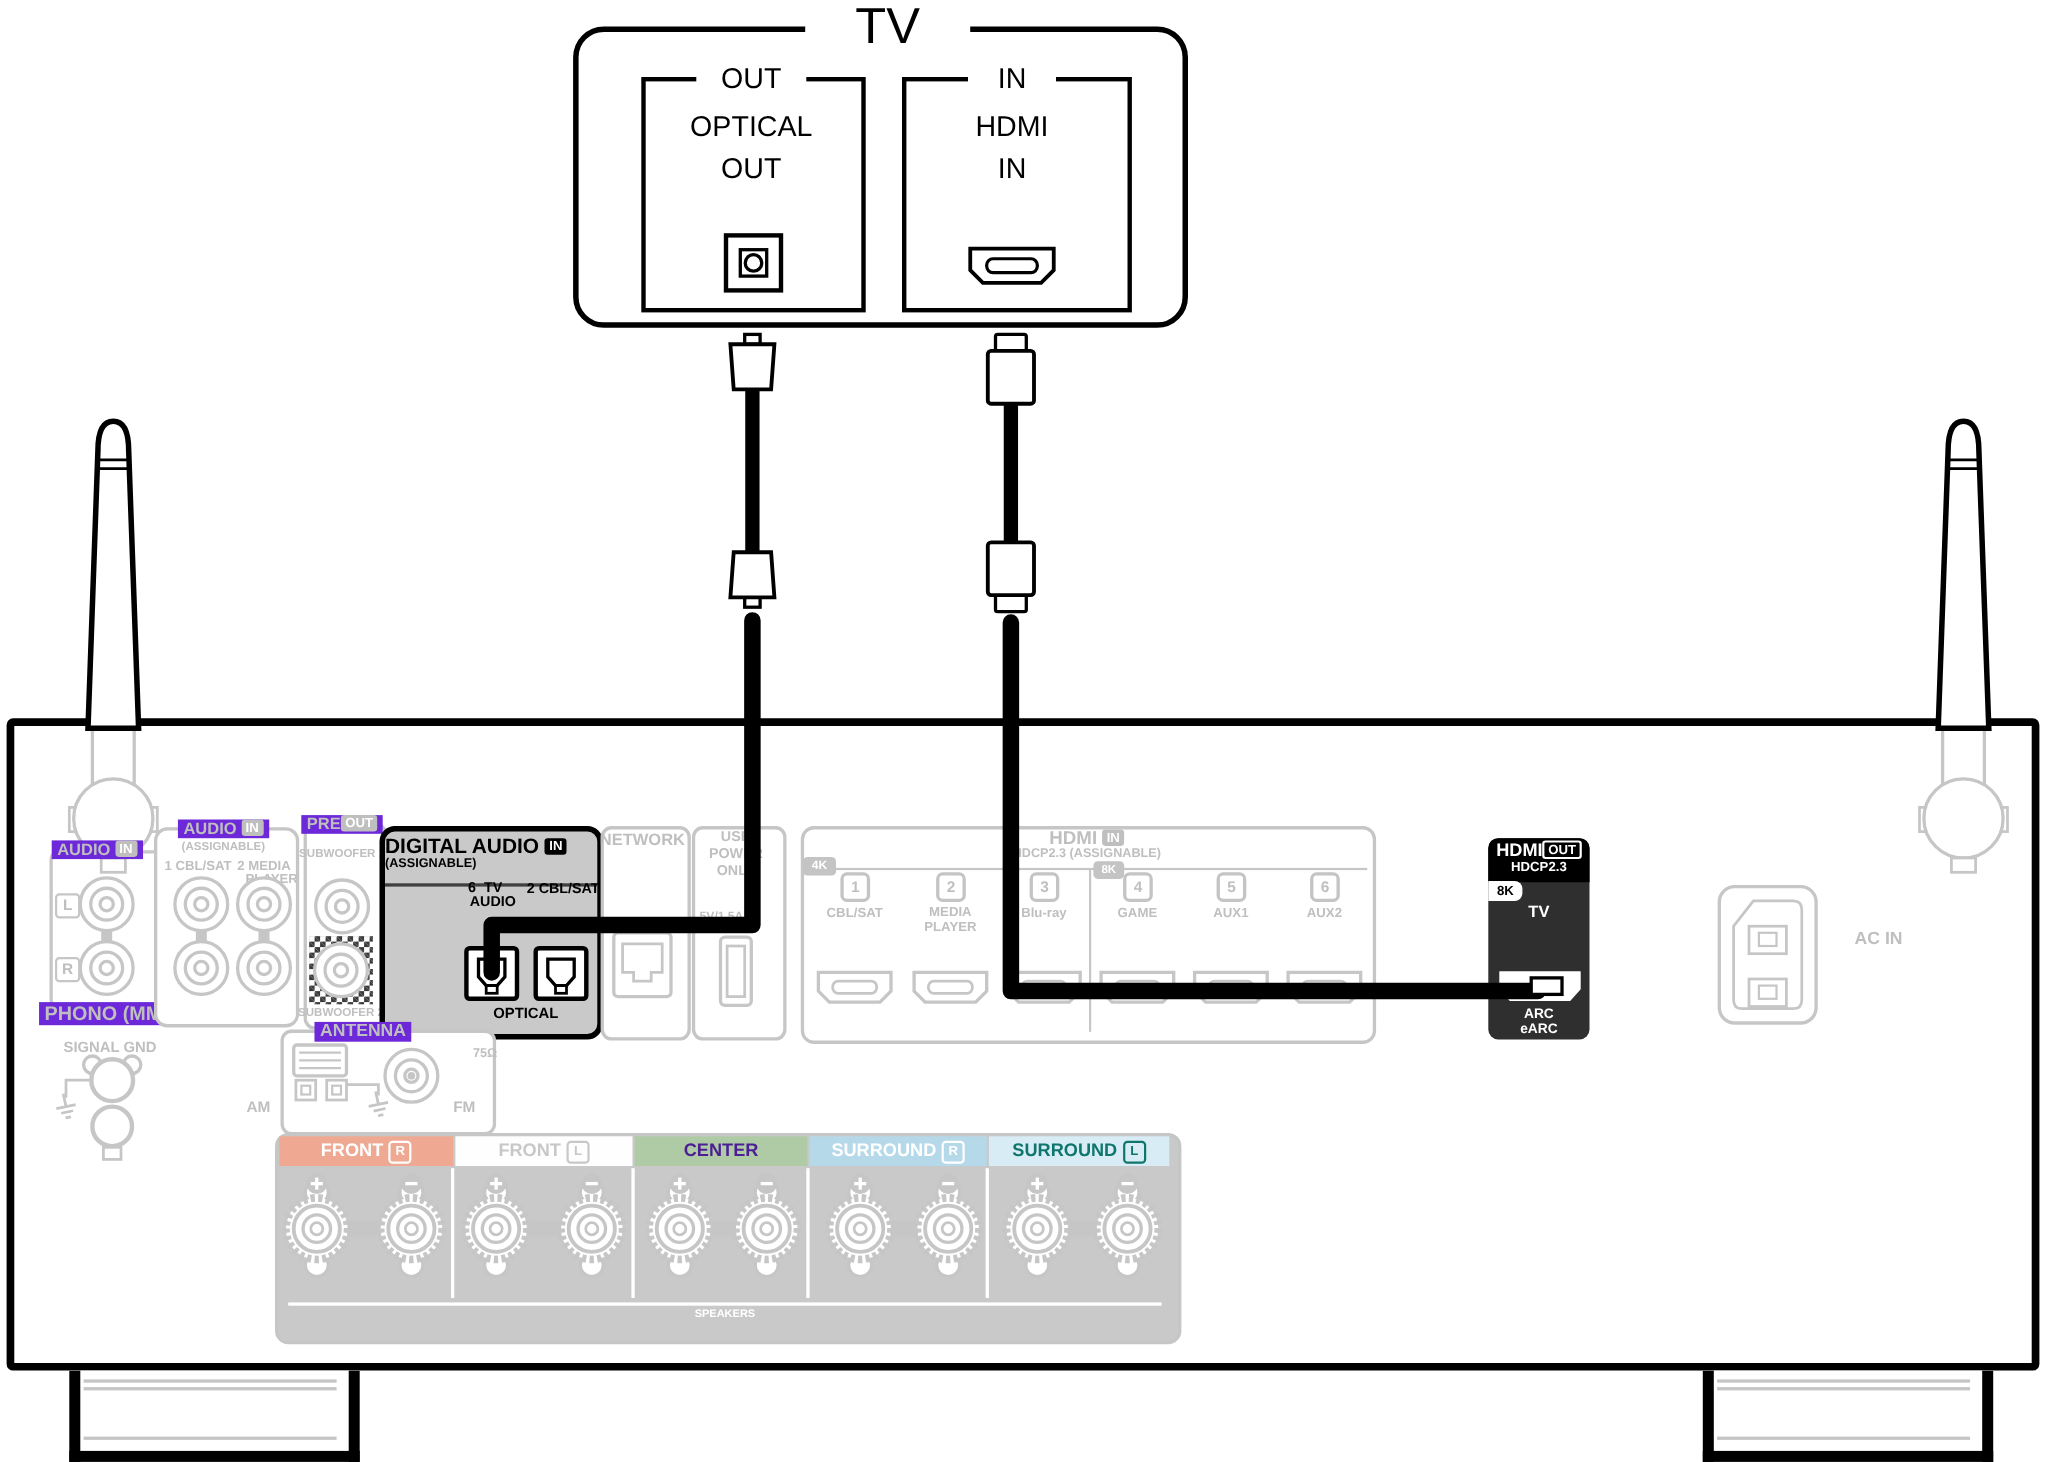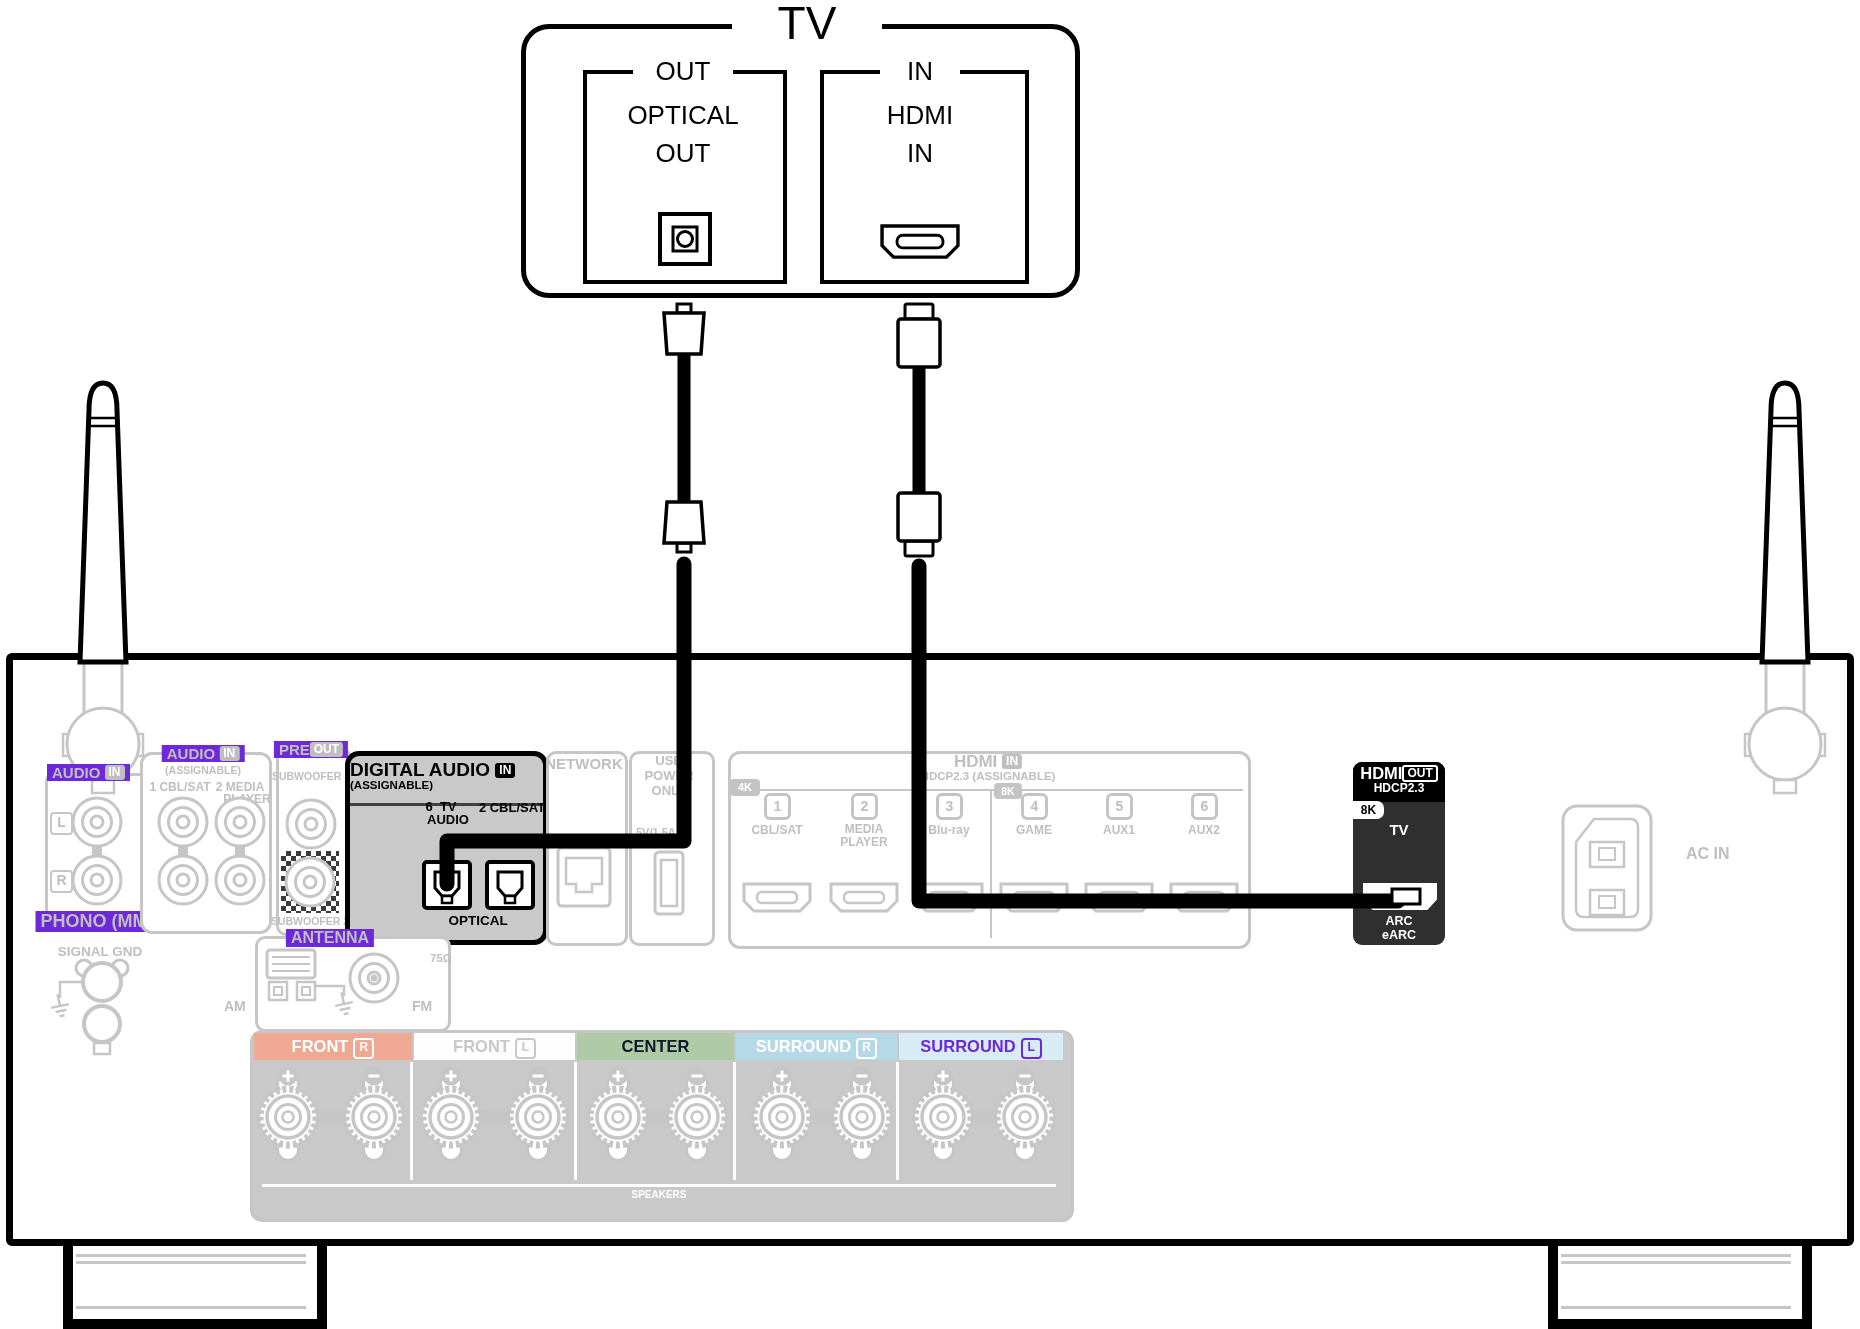--- a/index.html
+++ b/index.html
@@ -174,27 +174,27 @@
   <div class="abs gry b" style="left:412px;top:998px;font-size:14px;">FM</div>
   <div class="abs gry b" style="left:430px;top:952px;font-size:11.5px;">75Ω</div>
 
   <div class="abs spkbox" style="left:250px;top:1030px;width:818px;height:186px;"></div>
   <div class="abs strip" style="left: 254px; top: 1033px; width: 158px; height: 27px; background: rgb(239, 168, 145); color: rgb(255, 255, 255);">
     <span>FRONT</span><span class="spb">R</span>
   </div>
   <div class="abs strip" style="left: 414px; top: 1033px; width: 161px; height: 27px; background: rgb(254, 254, 254); color: rgb(200, 200, 200);">
     <span>FRONT</span><span class="spb">L</span>
   </div>
-  <div class="abs strip" style="left: 577px; top: 1033px; width: 157px; height: 27px; background: rgb(174, 203, 165); color: #0f172a;">
+  <div class="abs strip" style="left: 577px; top: 1033px; width: 157px; height: 27px; background: rgb(174, 203, 165); color: #4c1d95;">
     <span>CENTER</span>
   </div>
   <div class="abs strip" style="left: 736px; top: 1033px; width: 161px; height: 27px; background: rgb(181, 217, 233); color: rgb(255, 255, 255);">
     <span>SURROUND</span><span class="spb">R</span>
   </div>
-  <div class="abs strip" style="left: 899px; top: 1033px; width: 164px; height: 27px; background: rgb(216, 236, 246); color: #6d28d9;">
+  <div class="abs strip" style="left: 899px; top: 1033px; width: 164px; height: 27px; background: rgb(216, 236, 246); color: #0f766e;">
     <span>SURROUND</span><span class="spb">L</span>
   </div>
   <div class="abs wvline" style="left:410px;top:1062px;height:118px;"></div>
   <div class="abs wvline" style="left:574px;top:1062px;height:118px;"></div>
   <div class="abs wvline" style="left:733px;top:1062px;height:118px;"></div>
   <div class="abs wvline" style="left:896px;top:1062px;height:118px;"></div>
   <div class="abs wline" style="left:262px;top:1184px;width:794px;"></div>
   <div class="abs wht b ctr" style="left:659px;top:1189px;font-size:10px;">SPEAKERS</div>
 
   <div class="abs foot" style="left:63px;top:1246px;width:244px;height:73px;"></div>

